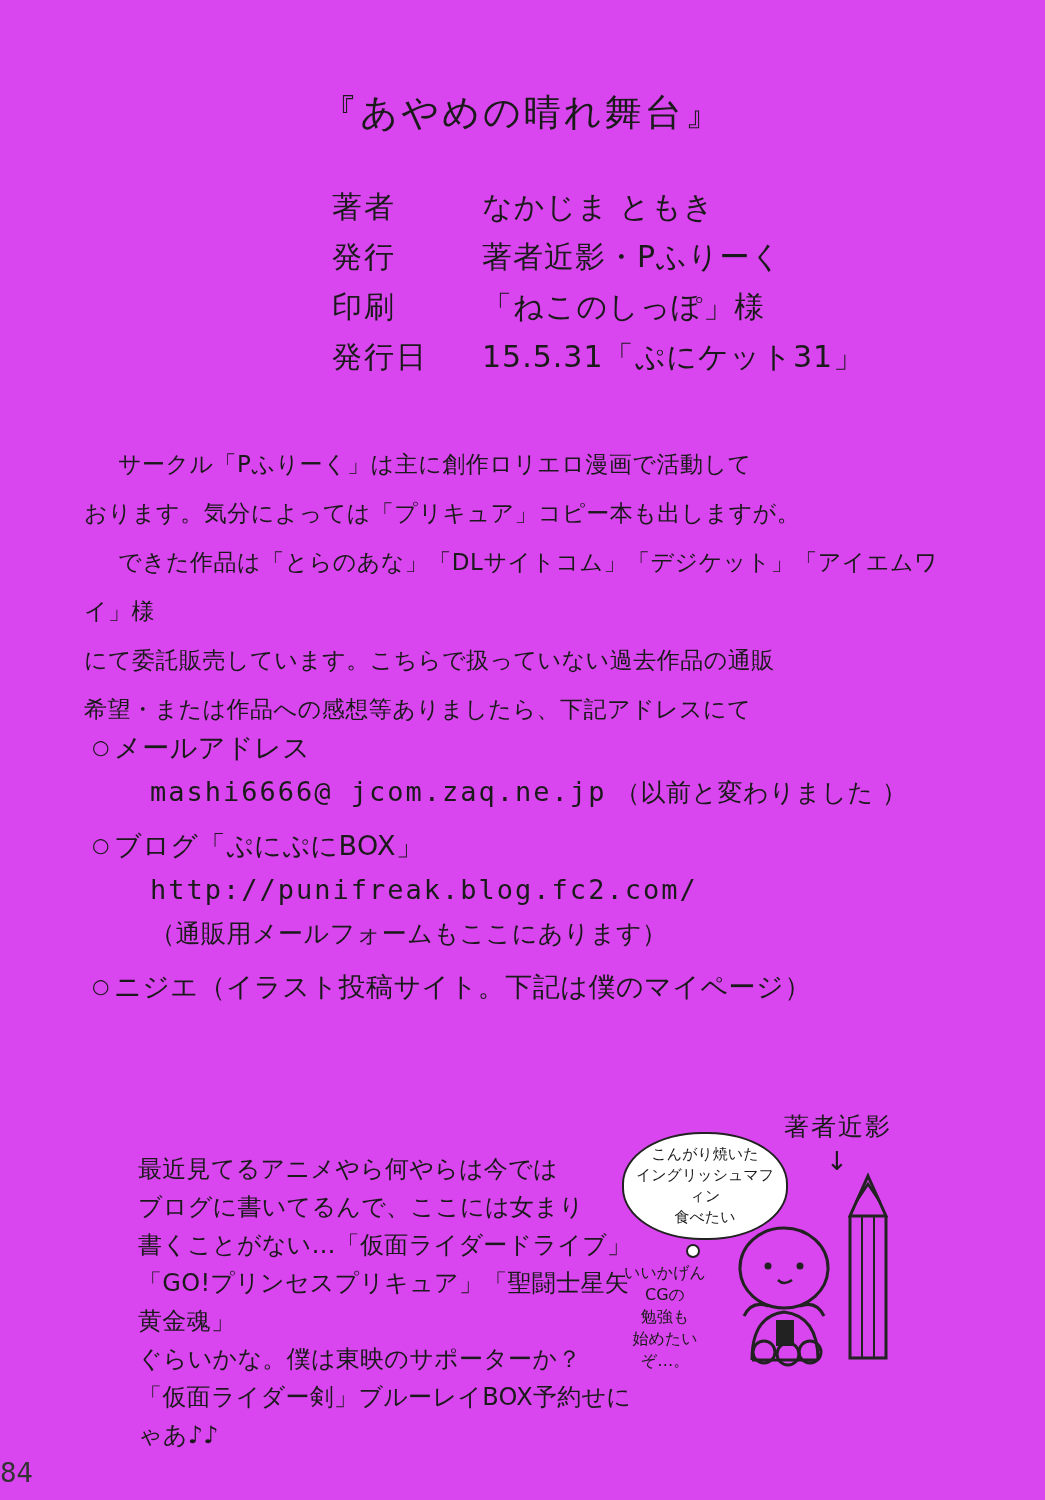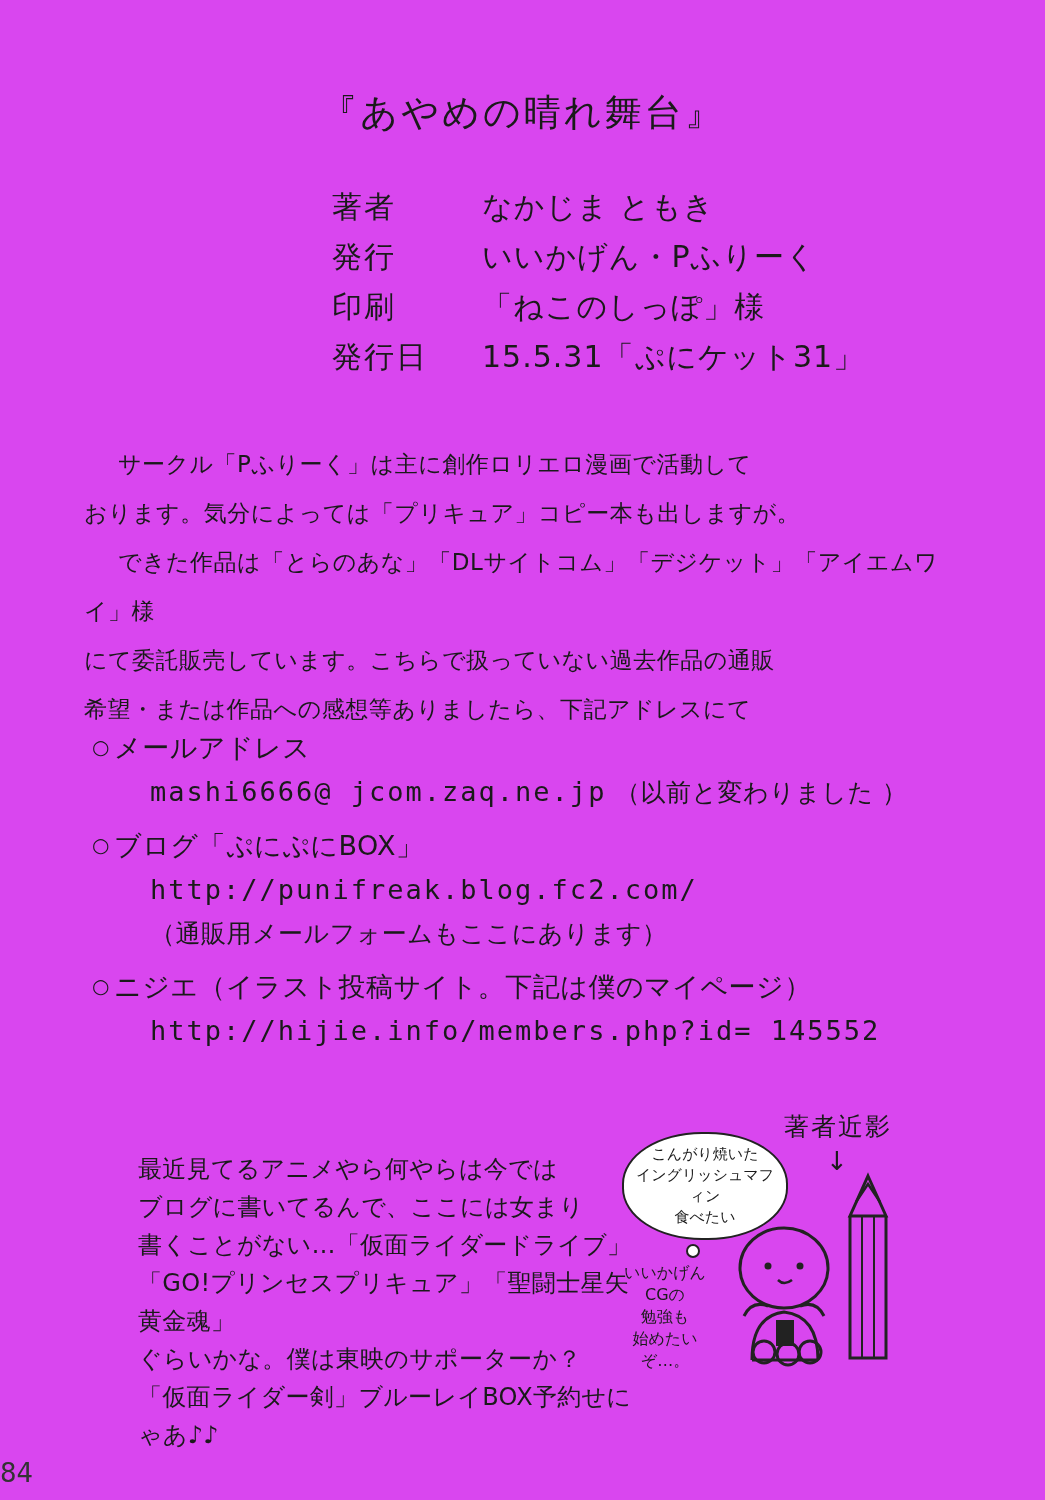--- a/index.html
+++ b/index.html
@@ -201,21 +201,21 @@
 
   <div class="title-line">『あやめの晴れ舞台』</div>
 
   <div class="colophon">
     <div class="colophon-row">
       <span class="colophon-label">著者</span>
       <span class="colophon-value">なかじま ともき</span>
     </div>
     <div class="colophon-row">
       <span class="colophon-label">発行</span>
-      <span class="colophon-value">いいかげん・Pふりーく</span>
+      <span class="colophon-value">著者近影・Pふりーく</span>
     </div>
     <div class="colophon-row">
       <span class="colophon-label">印刷</span>
       <span class="colophon-value">「ねこのしっぽ」様</span>
     </div>
     <div class="colophon-row">
       <span class="colophon-label">発行日</span>
       <span class="colophon-value">15.5.31「ぷにケット31」</span>
     </div>
   </div>
@@ -246,23 +246,20 @@
       </div>
       <div class="sub-line">
         <span class="mono">http://punifreak.blog.fc2.com/</span>
       </div>
       <div class="sub-line note">（通販用メールフォームもここにあります）</div>
     </div>
 
     <div class="contact-item">
       <div class="contact-head">
         <span class="bullet">○</span><span>ニジエ（イラスト投稿サイト。下記は僕のマイページ）</span>
-      </div>
-      <div class="sub-line">
-        <span class="mono">http://hijie.info/members.php?id= 145552</span>
       </div>
     </div>
 
   </div>
 
   <div class="bottom-note">
     <p>最近見てるアニメやら何やらは今では</p>
     <p>ブログに書いてるんで、ここには女まり</p>
     <p>書くことがない…「仮面ライダードライブ」</p>
     <p>「GO!プリンセスプリキュア」「聖闘士星矢 黄金魂」</p>

